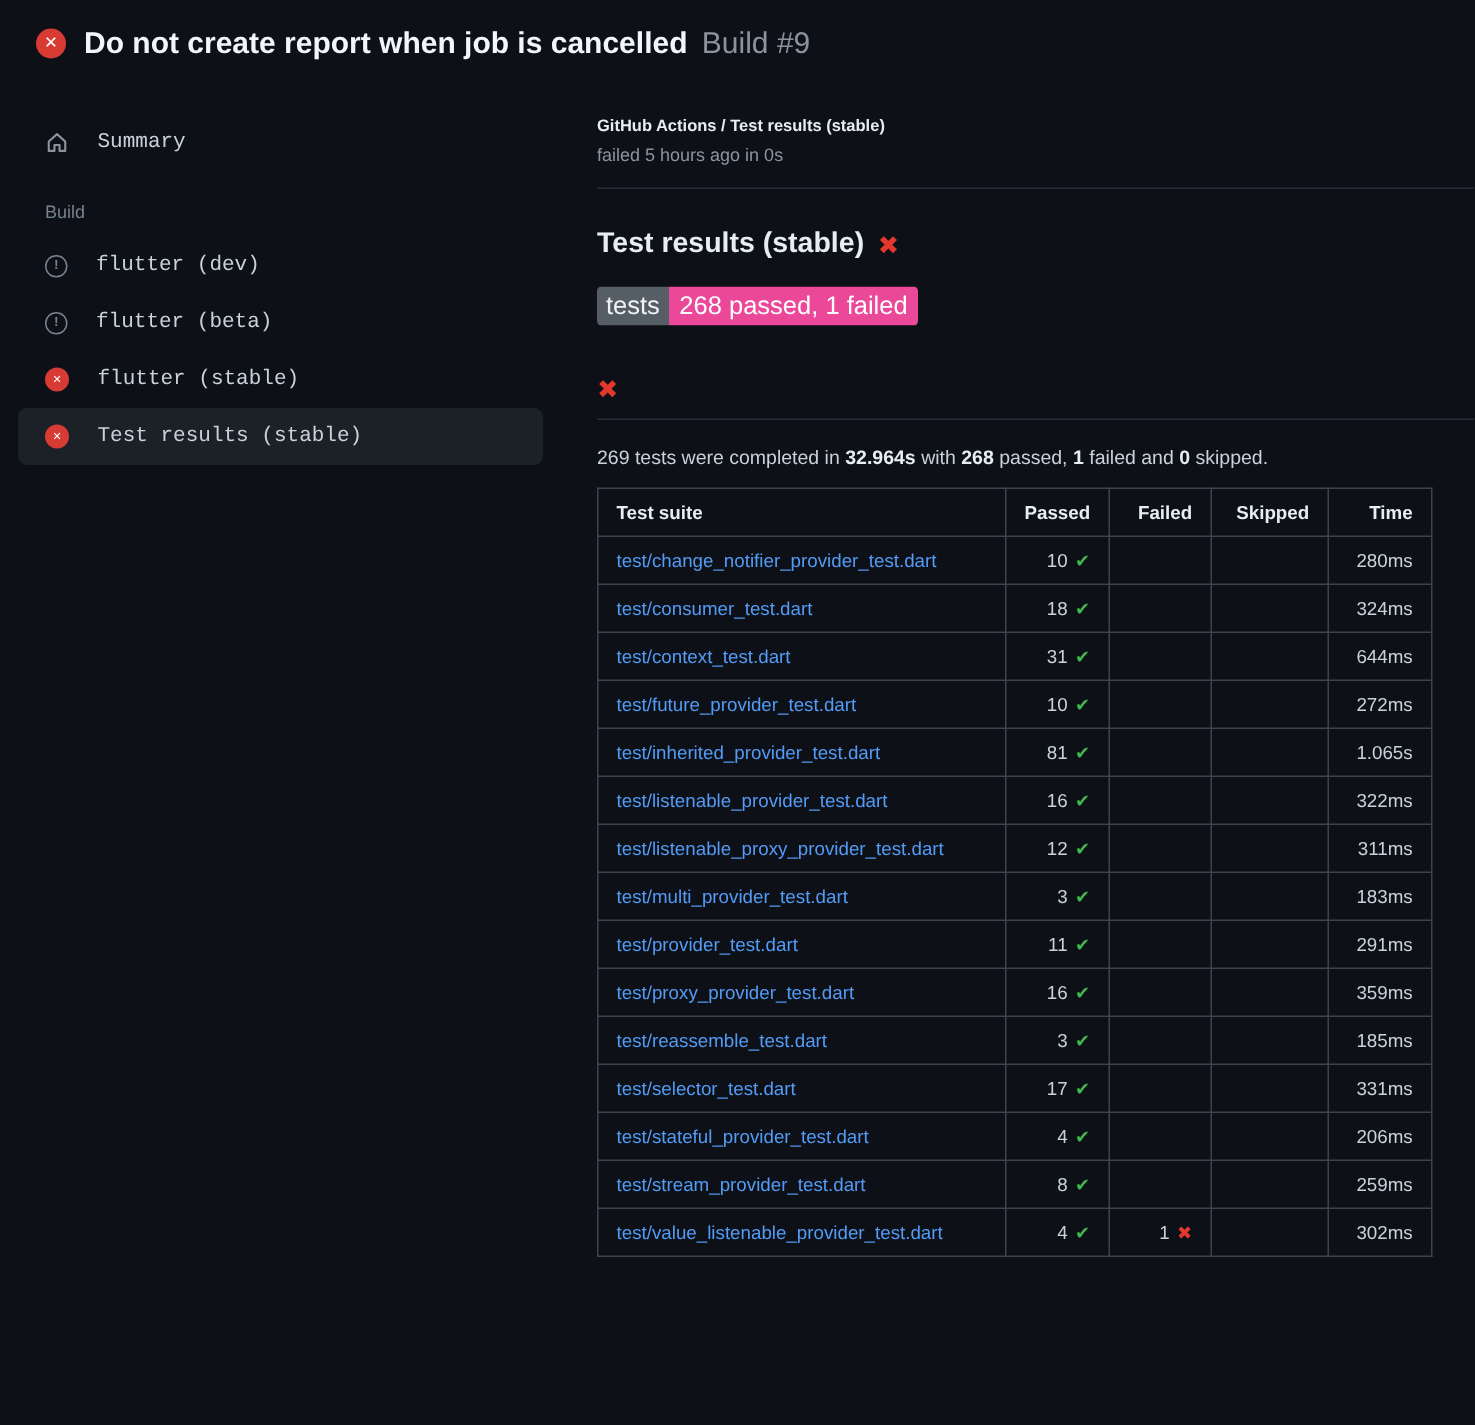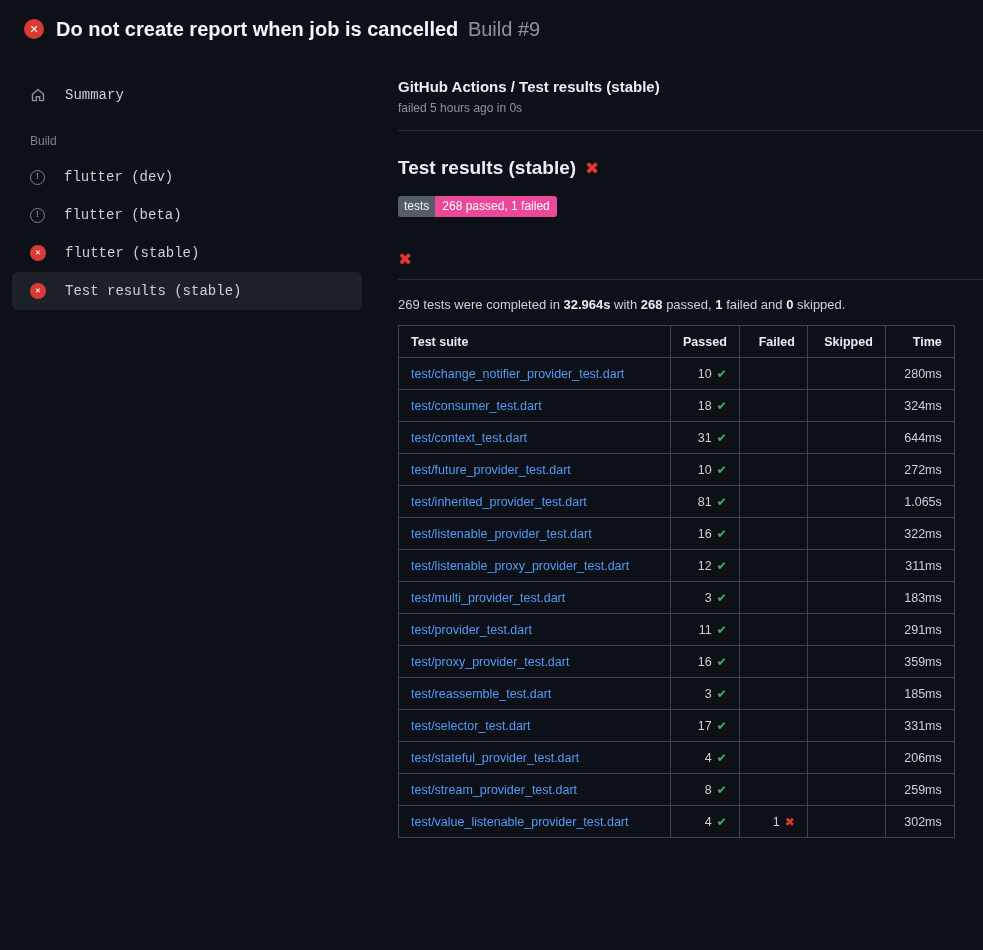--- a/index.html
+++ b/index.html
@@ -39,28 +39,28 @@
     flex-shrink:0;line-height:1;
   }
   .fail-icon{
     width:16px;height:16px;border-radius:50%;background:#d83a34;color:#fff;
     font-size:9px;font-weight:700;display:inline-flex;align-items:center;justify-content:center;
     flex-shrink:0;line-height:1;
   }
 
   
   .main{flex:1;box-sizing:border-box;padding:24px 0 0 24px;min-width:0;}
-  .breadcrumb{font-size:15px;font-weight:700;color:#e6edf3;}
+  .breadcrumb{font-size:11px;font-weight:700;color:#e6edf3;}
   .status-line{font-size:12px;color:#8b949e;margin-top:6px;}
   .divider{border-top:1px solid #262c36;margin-top:15px;}
 
   .section-title{display:flex;align-items:center;gap:9px;margin:26px 0 0 0;font-size:19px;font-weight:700;color:#e6edf3;}
   .x-emoji{color:#e5382c;font-weight:700;font-size:17px;line-height:1;}
 
-  .badge{display:inline-flex;margin-top:17px;font-size:12px;line-height:1;border-radius:3px;overflow:hidden;}
+  .badge{display:inline-flex;margin-top:17px;font-size:17px;line-height:1;border-radius:3px;overflow:hidden;}
   .badge-label{background:#565e65;color:#f0f3f6;padding:4px 6px 5px 6px;}
   .badge-value{background:#ec4899;color:#fff;padding:4px 7px 5px 7px;}
 
   .report-title{display:flex;align-items:center;gap:9px;margin:34px 0 0 0;font-size:19px;font-weight:700;
     border-bottom:1px solid #262c36;padding-bottom:11px;}
   .report-link{color:#4493f8;}
 
   .summary{margin:17px 0 0 0;font-size:13px;color:#c9d1d9;}
   .summary b{color:#e6edf3;}
 

